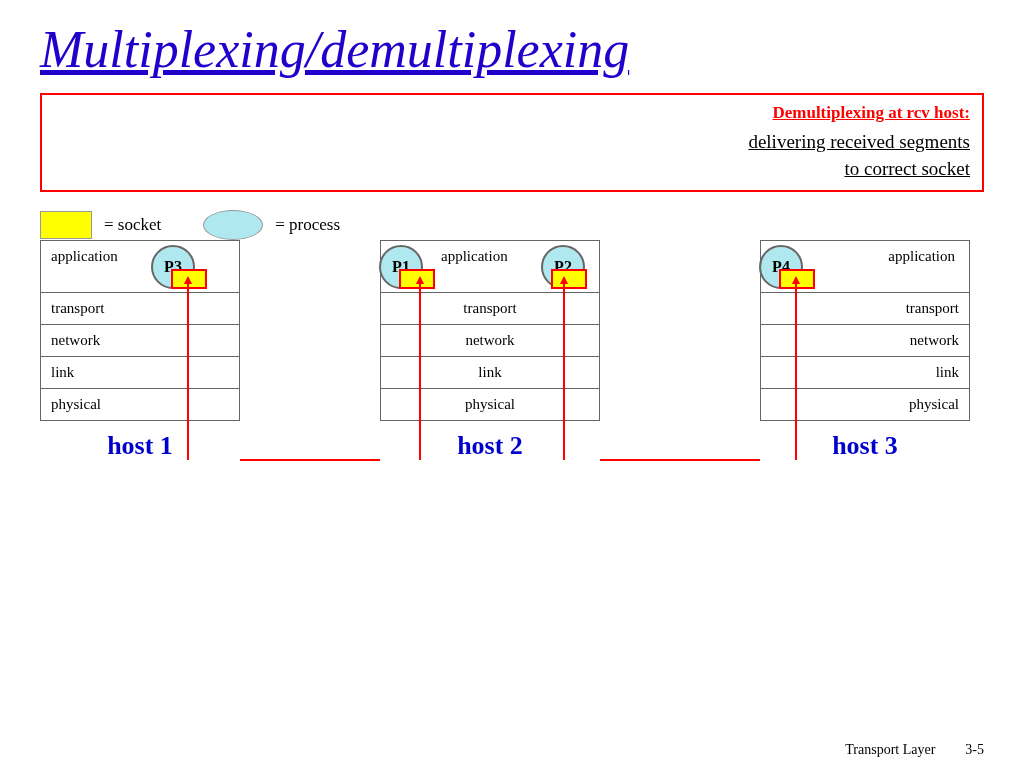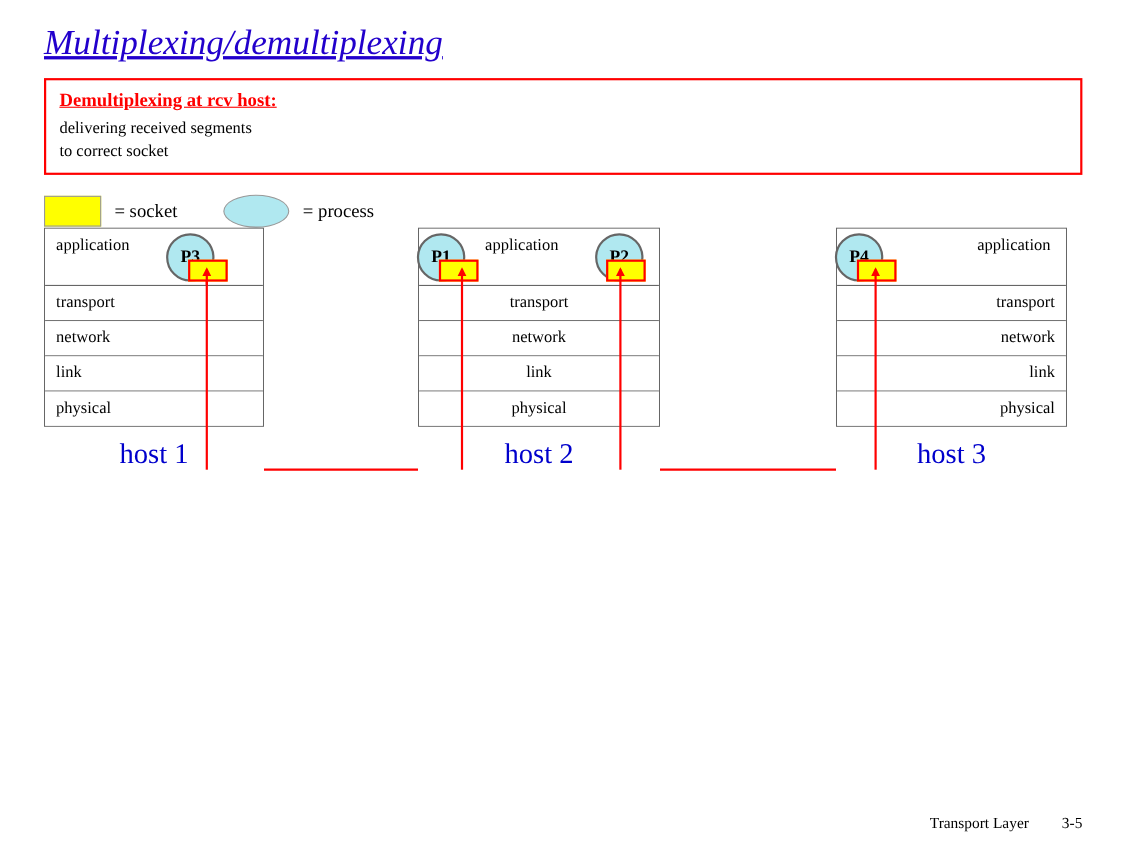--- a/index.html
+++ b/index.html
@@ -13,53 +13,55 @@
     }
 
     .page {
       width: 1024px;
       height: 768px;
       padding: 20px 40px 10px 40px;
       position: relative;
     }
 
     .title {
-      font-size: 32px;
+      font-size: 52px;
       color: #2200cc;
       text-decoration: underline;
       font-style: italic;
       margin-bottom: 14px;
       display: block;
     }
 
     .top-section {
       display: flex;
       gap: 30px;
       margin-bottom: 18px;
+      text-align: right;
     }
 
     .info-box {
       border: 2px solid red;
       padding: 8px 12px;
       flex: 1;
     }
 
     .info-box-title {
       color: red;
       font-size: 17px;
       text-decoration: underline;
       font-weight: bold;
       margin-bottom: 6px;
       display: block;
     }
 
     .info-box-text {
-      font-size: 15px;
+      font-size: 19px;
       color: black;
       line-height: 1.4;
+      text-decoration: underline;
     }
 
     .legend {
       display: flex;
       align-items: center;
       gap: 12px;
       font-size: 17px;
     }
 
     .socket-box {
@@ -78,21 +80,21 @@
     }
 
     .legend-label {
       margin-right: 30px;
       font-size: 17px;
     }
 
     .host-label {
       font-size: 26px;
       color: #0000cc;
-      font-weight: normal;
+      font-weight: bold;
       margin-top: 10px;
     }
 
     
     .stack {
       border: 1px solid #666;
       position: relative;
     }
 
     .stack-row {

